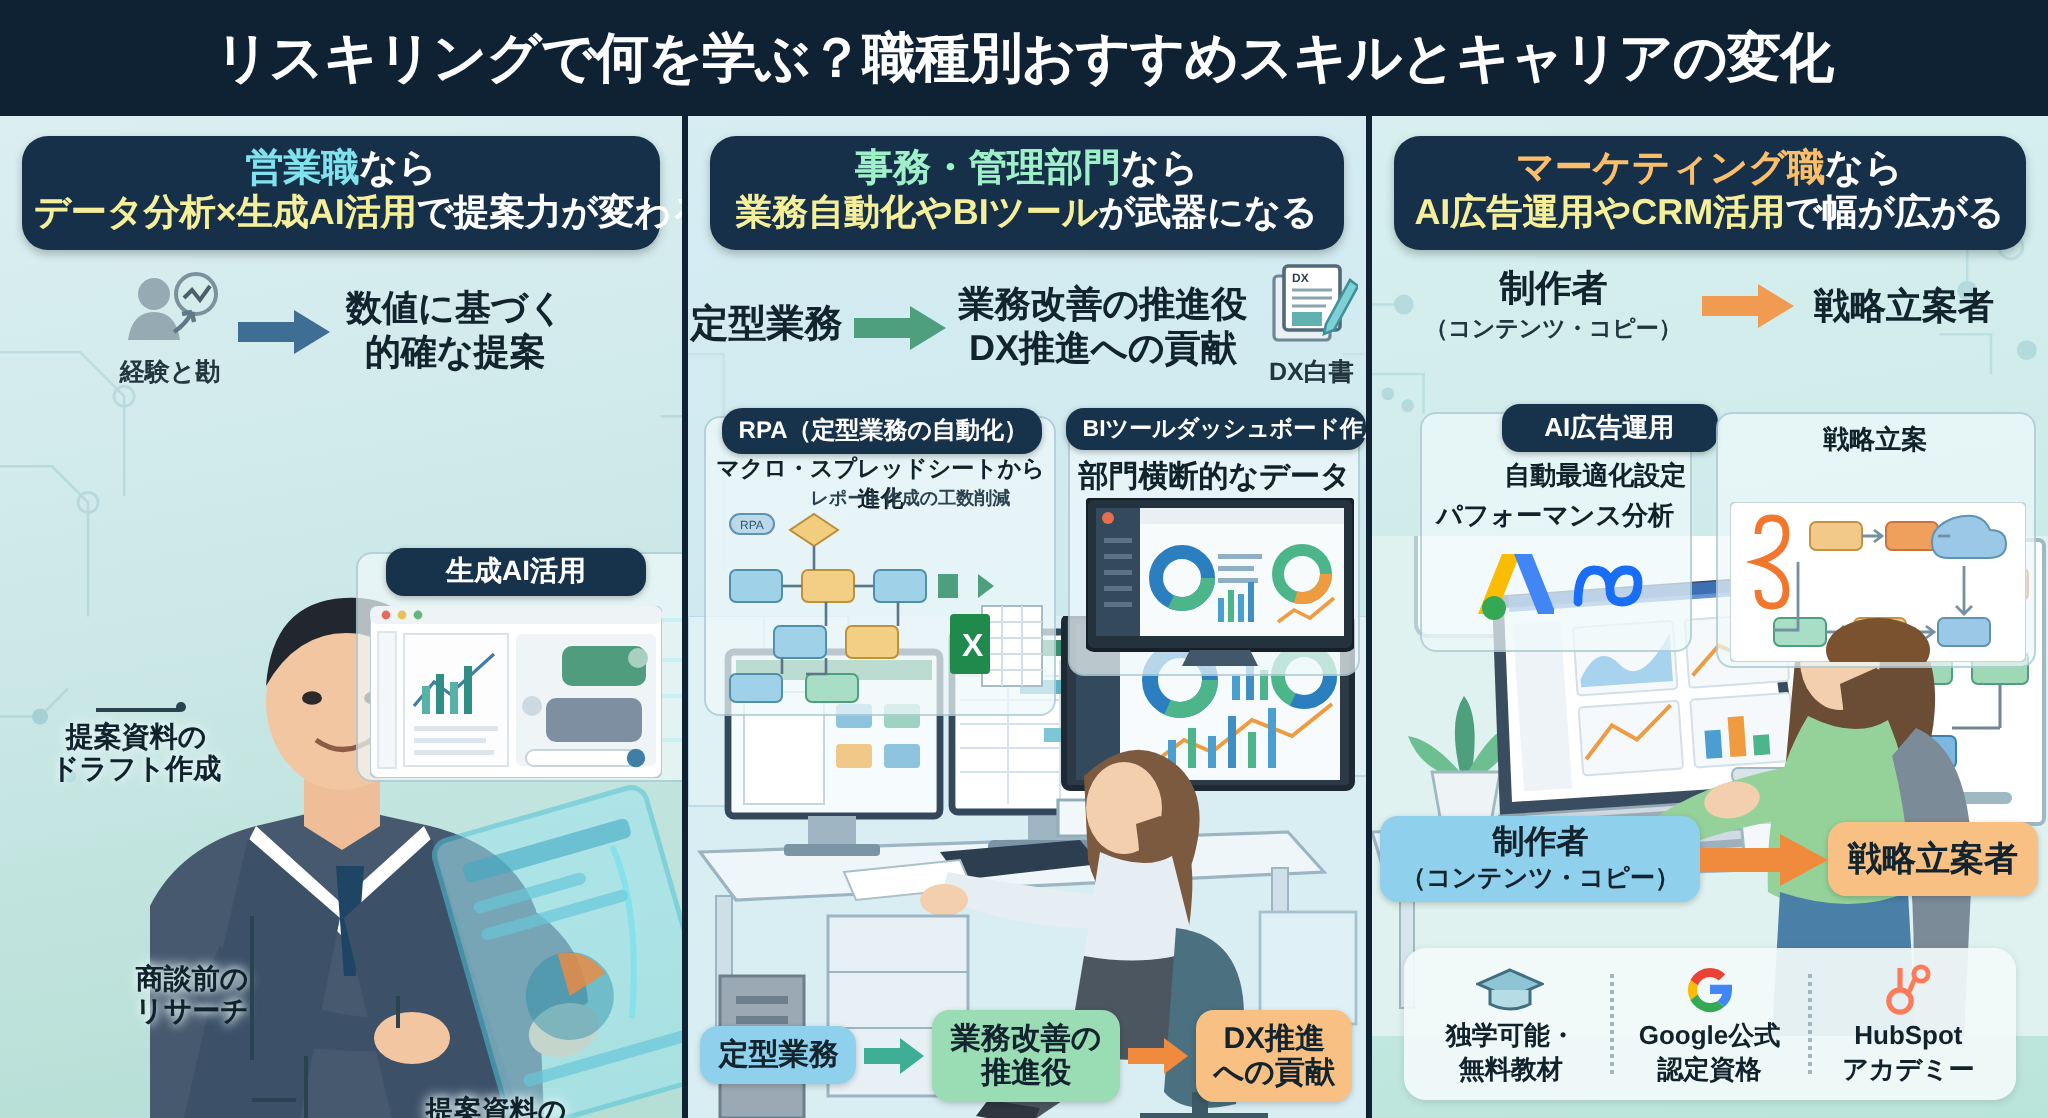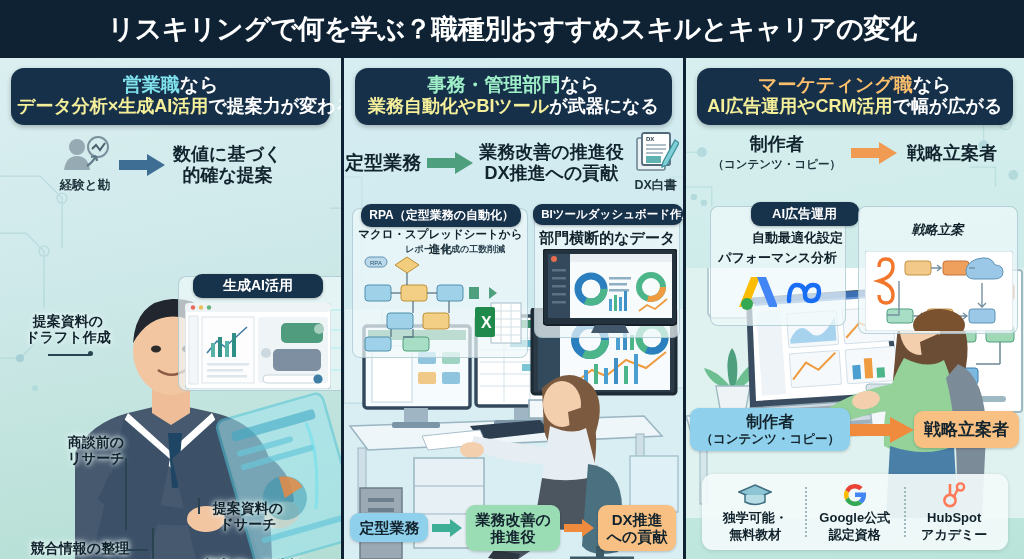--- a/index.html
+++ b/index.html
@@ -69,20 +69,21 @@
   .card {
     position: absolute; background: rgba(238,248,250,.72);
     border: 1px solid rgba(120,165,180,.45); border-radius: 8px;
   }
 
   
   .callout {
     position: absolute; font-size: 14px; font-weight: bold; color: #10222c;
     line-height: 1.12; text-align: center; text-shadow: 0 0 4px #e7f6f6, 0 0 7px #e7f6f6;
     white-space: nowrap;
+    margin-top: 47px;
   }
   .leader { position: absolute; background: #2a4351; }
   .dot { position: absolute; width: 5px; height: 5px; border-radius: 50%; background: #2a4351; }
 
   
   .pillrow {
     position: absolute; bottom: 0; left: 0; width: 100%;
     display: flex; align-items: center; justify-content: center; gap: 4px;
   }
   .pill {
@@ -642,21 +643,21 @@
           <path d="M14 4 l9 0 l-12 30 l-9 0 Z" fill="#fbbc04"></path>
           <path d="M20 4 l9 0 l12 30 l-9 0 Z" fill="#4285f4"></path>
           <circle cx="10" cy="31" r="6" fill="#34a853"></circle>
         </svg>
         <svg style="position:absolute;left:74px;top:72px;" width="40" height="28" viewBox="0 0 40 28">
           <path d="M4 22 Q4 6 12 6 Q20 6 20 16 Q20 22 26 22 Q34 22 34 12 Q34 6 28 6 Q22 6 20 14" fill="none" stroke="#1a6ef5" stroke-width="4.4" stroke-linecap="round"></path>
         </svg>
       </div>
 
       <div class="card" style="left:172px; top:148px; width:160px; height:128px;">
-        <div style="position:absolute;left:0;top:14px;width:100%;text-align:center;font-size:13px;font-weight:bold;color:#11222b;font-style:italic;">戦略立案</div>
+        <div style="position:absolute;left:0;top:4px;width:100%;text-align:center;font-size:13px;font-weight:bold;color:#11222b;">戦略立案</div>
         <svg style="position:absolute;left:6px;top:44px;" width="148" height="80" viewBox="0 0 148 80">
           <rect x="0" y="0" width="148" height="80" rx="3" fill="#ffffff" stroke="#c3d5dd"></rect>
           <path d="M14 16 q0 -8 7 -8 q7 0 7 8 q0 10 -14 14 q14 4 14 14 q0 8 -7 8 q-7 0 -7 -8" fill="none" stroke="#f2762c" stroke-width="3.4"></path>
           <rect x="40" y="10" width="26" height="14" rx="3" fill="#f3c98a" stroke="#c59240"></rect>
           <rect x="78" y="10" width="26" height="14" rx="3" fill="#f0a05d" stroke="#c5753b"></rect>
           <path d="M112 8 q14 -4 18 6 q8 0 8 7 q0 7 -9 7 h-20 q-8 0 -8 -8 q0 -8 11 -12Z" fill="#9cc8e8" stroke="#5f93b4"></path>
           <rect x="22" y="58" width="26" height="14" rx="3" fill="#a8ddc6" stroke="#4e9f7d"></rect>
           <rect x="62" y="58" width="26" height="14" rx="3" fill="#f3c98a" stroke="#c59240"></rect>
           <rect x="104" y="58" width="26" height="14" rx="3" fill="#9cc8e8" stroke="#5f93b4"></rect>
           <g stroke="#7590a0" stroke-width="1.4" fill="none">

